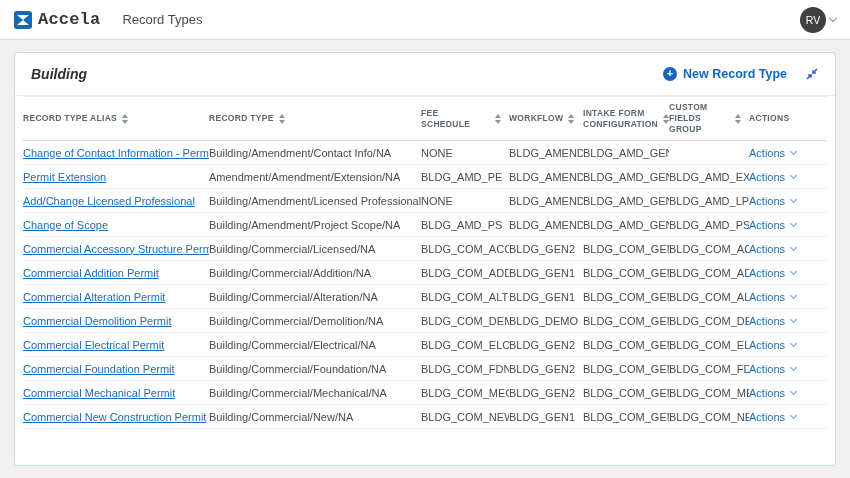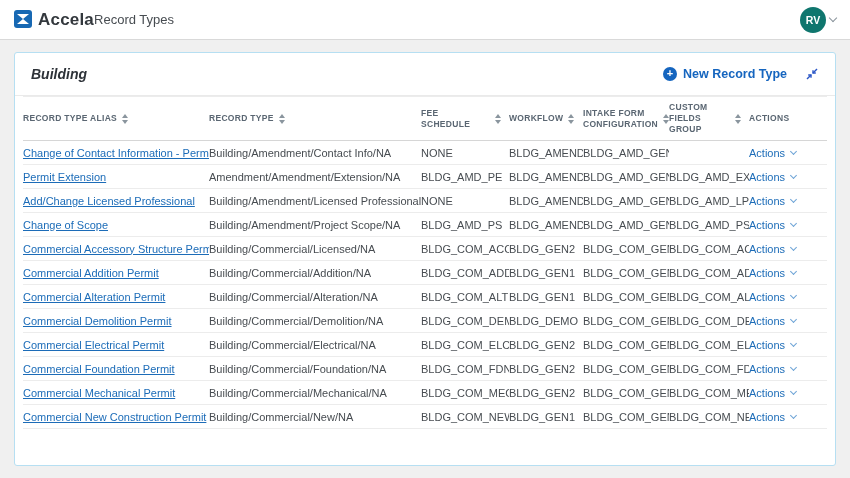--- a/index.html
+++ b/index.html
@@ -10,27 +10,27 @@
     position:relative;
     overflow:hidden;
     color:#474c51;
   }
   
   .topbar {
     position:absolute; top:0; left:0; width:850px; height:40px;
     background:#ffffff; border-bottom:1px solid #d9d9d9;
     display:flex; align-items:center; padding:0 14px;
   }
-  .brand { display:flex; align-items:flex-start; gap:6px; }
+  .brand { display:flex; align-items:center; gap:6px;font-family:Liberation Mono, monospace; }
   .brand-name { font-size:17px; font-weight:700; color:#33383d; letter-spacing:.2px; }
-  .page-title { font-size:13px; color:#474c51; }
+  .page-title { font-size:13px; color:#474c51; margin-left:22px; }
   .topbar-right { margin-left:auto; display:flex; align-items:center; gap:4px; }
   .avatar {
     width:26px; height:26px; border-radius:50%;
-    background:#0f766e; color:#fff; font-size:10.5px; font-weight:700;
+    background:#404040; color:#fff; font-size:10.5px; font-weight:400;
     display:flex; align-items:center; justify-content:center;
   }
   .chev {
     display:inline-block; width:6px; height:6px;
     border-right:1.5px solid #8a949c; border-bottom:1.5px solid #8a949c;
     transform:rotate(45deg); margin-top:-3px;
   }
   
   .card {
     position:absolute; left:14px; top:52px; width:822px; height:414px;

